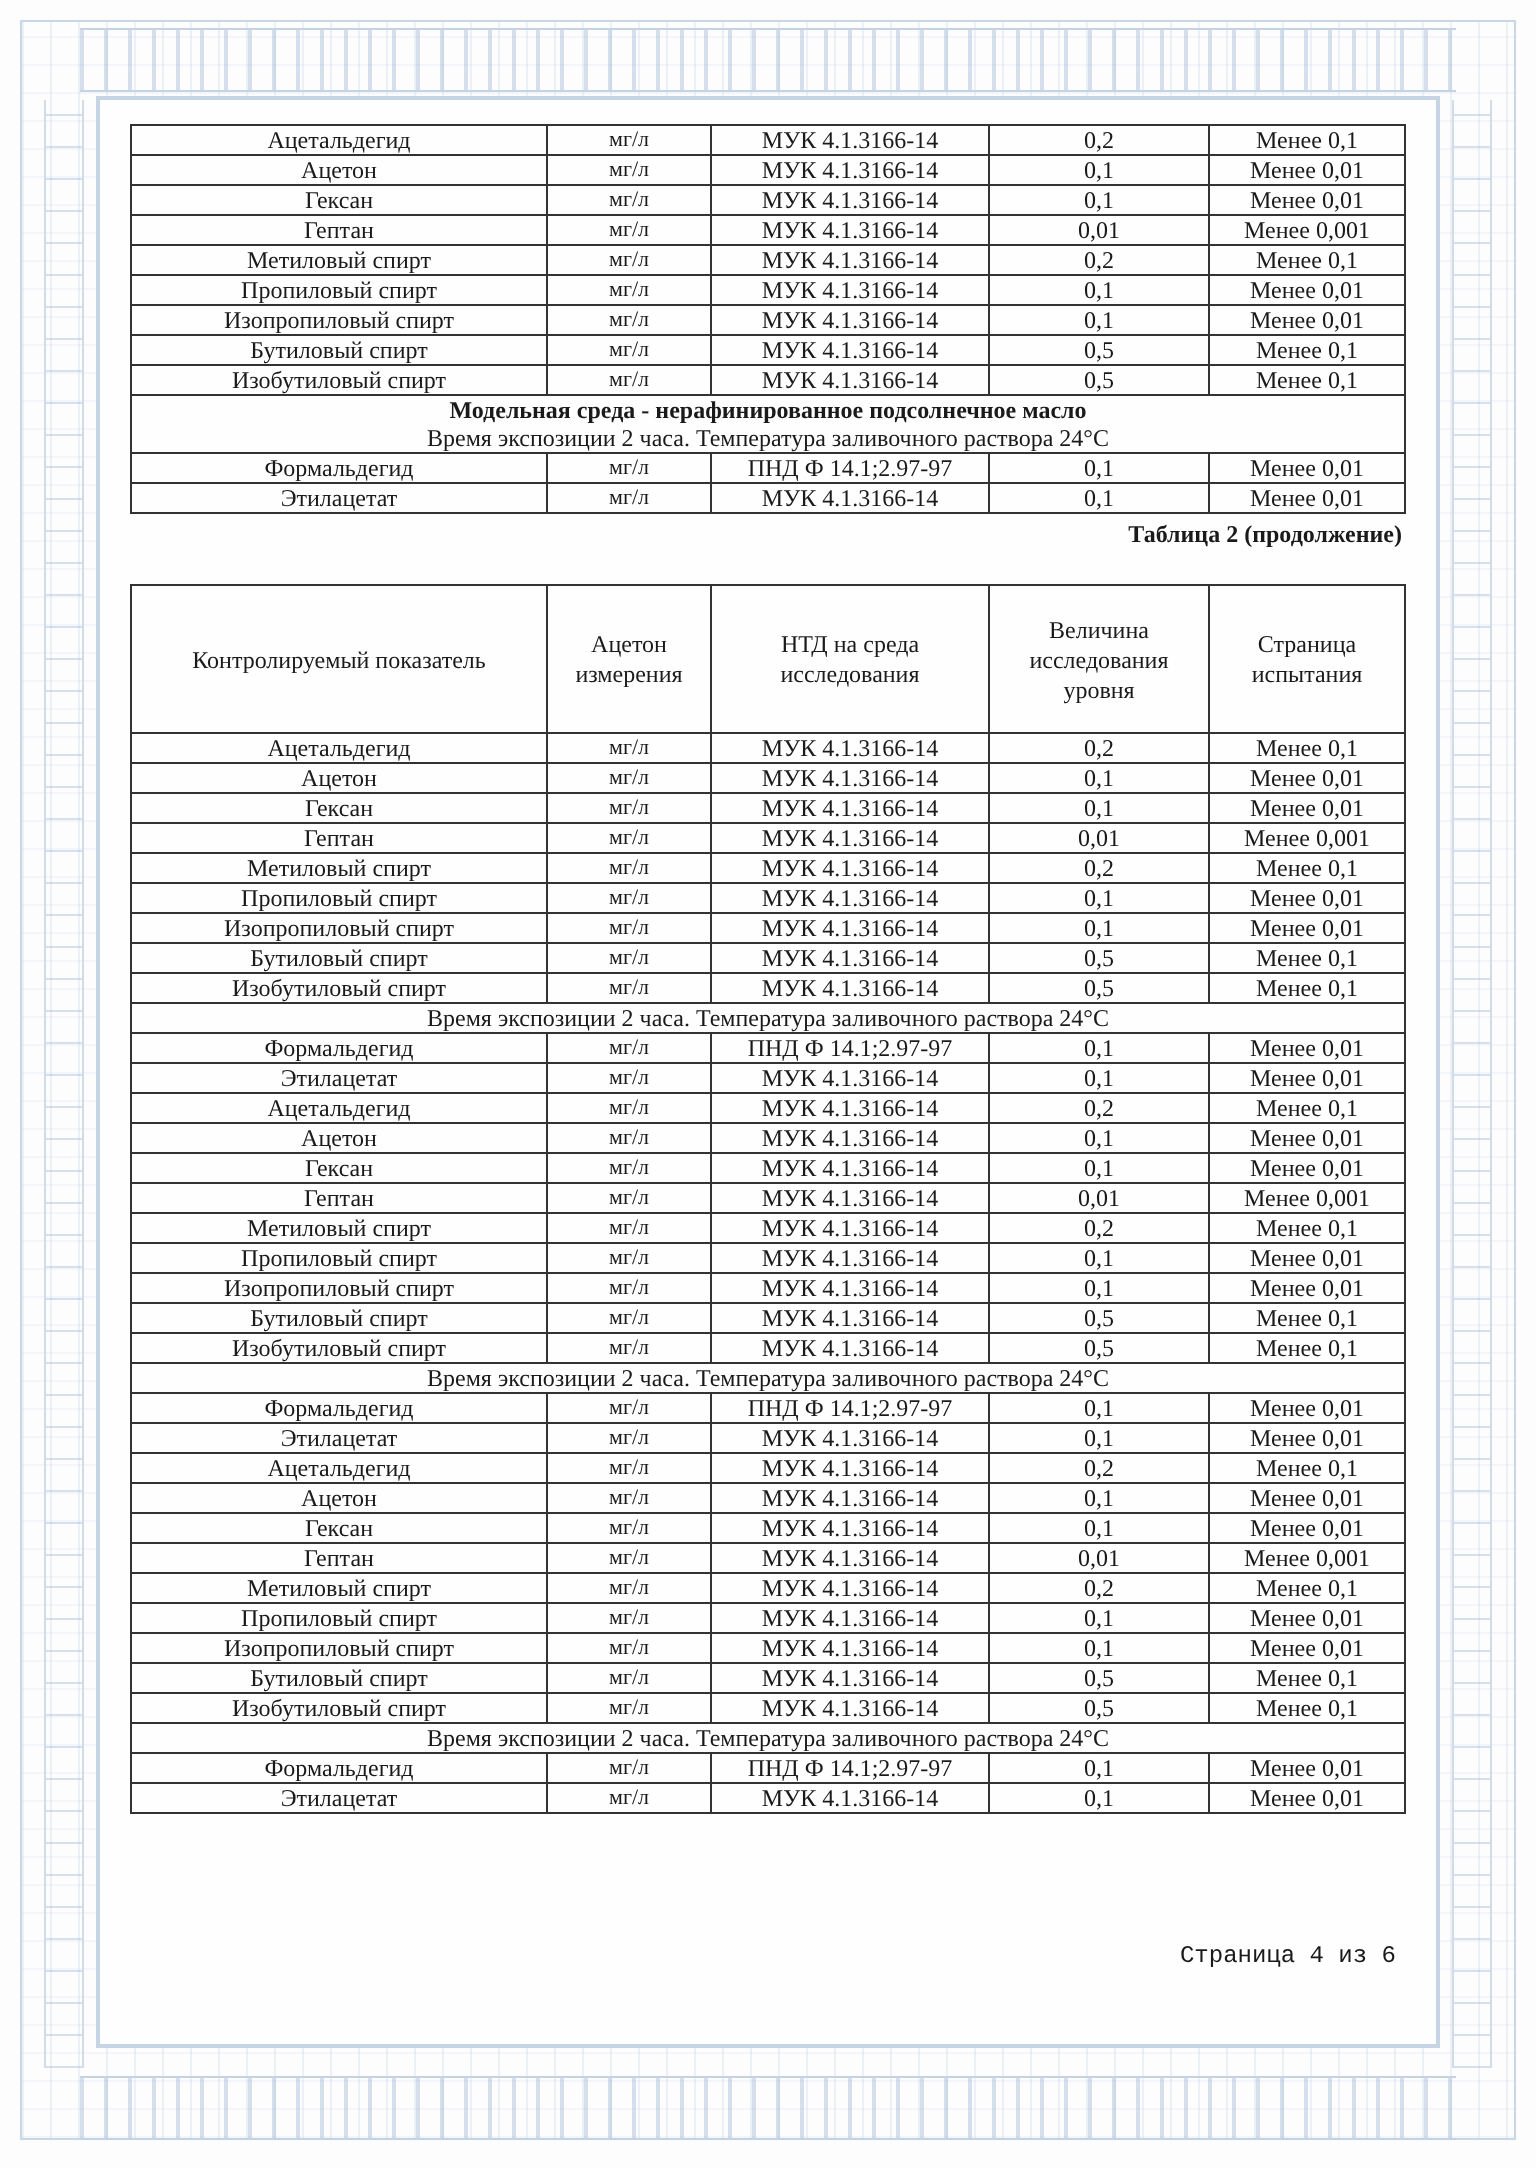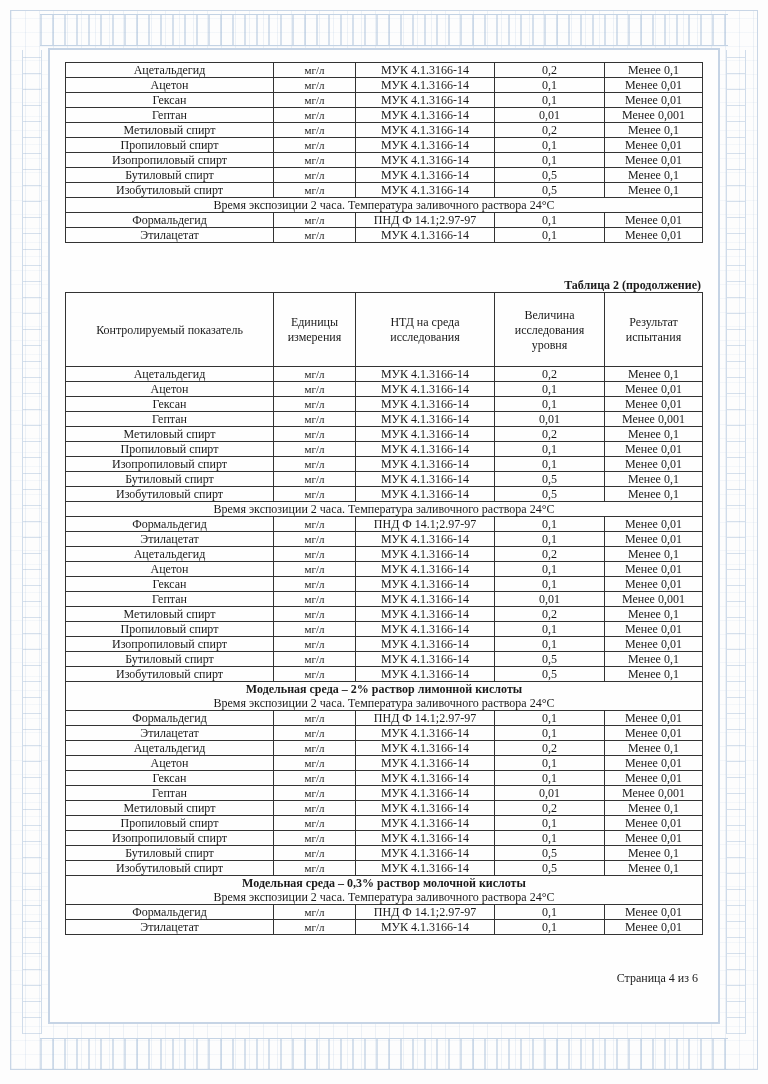--- a/index.html
+++ b/index.html
@@ -145,20 +145,23 @@
       </tr>
       <tr>
         <td class="name">Изобутиловый спирт</td>
         <td class="unit">мг/л</td>
         <td class="method">МУК 4.1.3166-14</td>
         <td class="limit">0,5</td>
         <td class="result">Менее 0,1</td>
       </tr>
     </tbody>
   <tbody>
+    <tr class="section">
+      <td colspan="5"><span class="b">Модельная среда - нерафинированное подсолнечное масло</span></td>
+    </tr>
     <tr class="section-sub">
       <td colspan="5"><span>Время экспозиции 2 часа. Температура заливочного раствора 24°С</span></td>
     </tr>
   </tbody>
   <tbody id="t1-after">
       <tr>
         <td class="name">Формальдегид</td>
         <td class="unit">мг/л</td>
         <td class="method">ПНД Ф 14.1;2.97-97</td>
         <td class="limit">0,1</td>
@@ -167,37 +170,37 @@
       <tr>
         <td class="name">Этилацетат</td>
         <td class="unit">мг/л</td>
         <td class="method">МУК 4.1.3166-14</td>
         <td class="limit">0,1</td>
         <td class="result">Менее 0,01</td>
       </tr>
     </tbody>
 </table>
 
-<div class="table-caption" style="top:278px;">Таблица 2 (продолжение)</div>
+<div class="table-caption" style="top:260px;">Таблица 2 (продолжение)</div>
 
 <table class="grid t2">
   <colgroup>
       <col class="c1">
       <col class="c2">
       <col class="c3">
       <col class="c4">
       <col class="c5">
     </colgroup>
   <thead>
     <tr>
       <th>Контролируемый показатель</th>
-      <th>Единицы измерения</th>
+      <th>Ацетон измерения</th>
       <th>НТД на среда исследования</th>
       <th>Величина исследования уровня</th>
-      <th>Результат испытания</th>
+      <th>Страница испытания</th>
     </tr>
   </thead>
   <tbody id="t2-initial">
       <tr>
         <td class="name">Ацетальдегид</td>
         <td class="unit">мг/л</td>
         <td class="method">МУК 4.1.3166-14</td>
         <td class="limit">0,2</td>
         <td class="result">Менее 0,1</td>
       </tr>
@@ -332,23 +335,20 @@
         <td class="limit">0,5</td>
         <td class="result">Менее 0,1</td>
       </tr>
       <tr>
         <td class="name">Изобутиловый спирт</td>
         <td class="unit">мг/л</td>
         <td class="method">МУК 4.1.3166-14</td>
         <td class="limit">0,5</td>
         <td class="result">Менее 0,1</td>
       </tr>
-      <tr class="section">
-        <td colspan="5"><span class="b">Модельная среда – 2% раствор лимонной кислоты</span></td>
-      </tr>
       <tr class="section-sub">
         <td colspan="5"><span>Время экспозиции 2 часа. Температура заливочного раствора 24°С</span></td>
       </tr>
       <tr>
         <td class="name">Формальдегид</td>
         <td class="unit">мг/л</td>
         <td class="method">ПНД Ф 14.1;2.97-97</td>
         <td class="limit">0,1</td>
         <td class="result">Менее 0,01</td>
       </tr>
@@ -415,36 +415,33 @@
         <td class="limit">0,5</td>
         <td class="result">Менее 0,1</td>
       </tr>
       <tr>
         <td class="name">Изобутиловый спирт</td>
         <td class="unit">мг/л</td>
         <td class="method">МУК 4.1.3166-14</td>
         <td class="limit">0,5</td>
         <td class="result">Менее 0,1</td>
       </tr>
-      <tr class="section">
-        <td colspan="5"><span class="b">Модельная среда – 0,3% раствор молочной кислоты</span></td>
-      </tr>
       <tr class="section-sub">
         <td colspan="5"><span>Время экспозиции 2 часа. Температура заливочного раствора 24°С</span></td>
       </tr>
       <tr>
         <td class="name">Формальдегид</td>
         <td class="unit">мг/л</td>
         <td class="method">ПНД Ф 14.1;2.97-97</td>
         <td class="limit">0,1</td>
         <td class="result">Менее 0,01</td>
       </tr>
       <tr>
         <td class="name">Этилацетат</td>
         <td class="unit">мг/л</td>
         <td class="method">МУК 4.1.3166-14</td>
         <td class="limit">0,1</td>
         <td class="result">Менее 0,01</td>
       </tr>
     </tbody>
 </table>
 
-<div class="page-number" style="top:971px;">Страница 4 из 6</div>
+<div class="page-number" style="top:971px;font-family:Liberation Mono, monospace;">Страница 4 из 6</div>
 
 </body></html>

